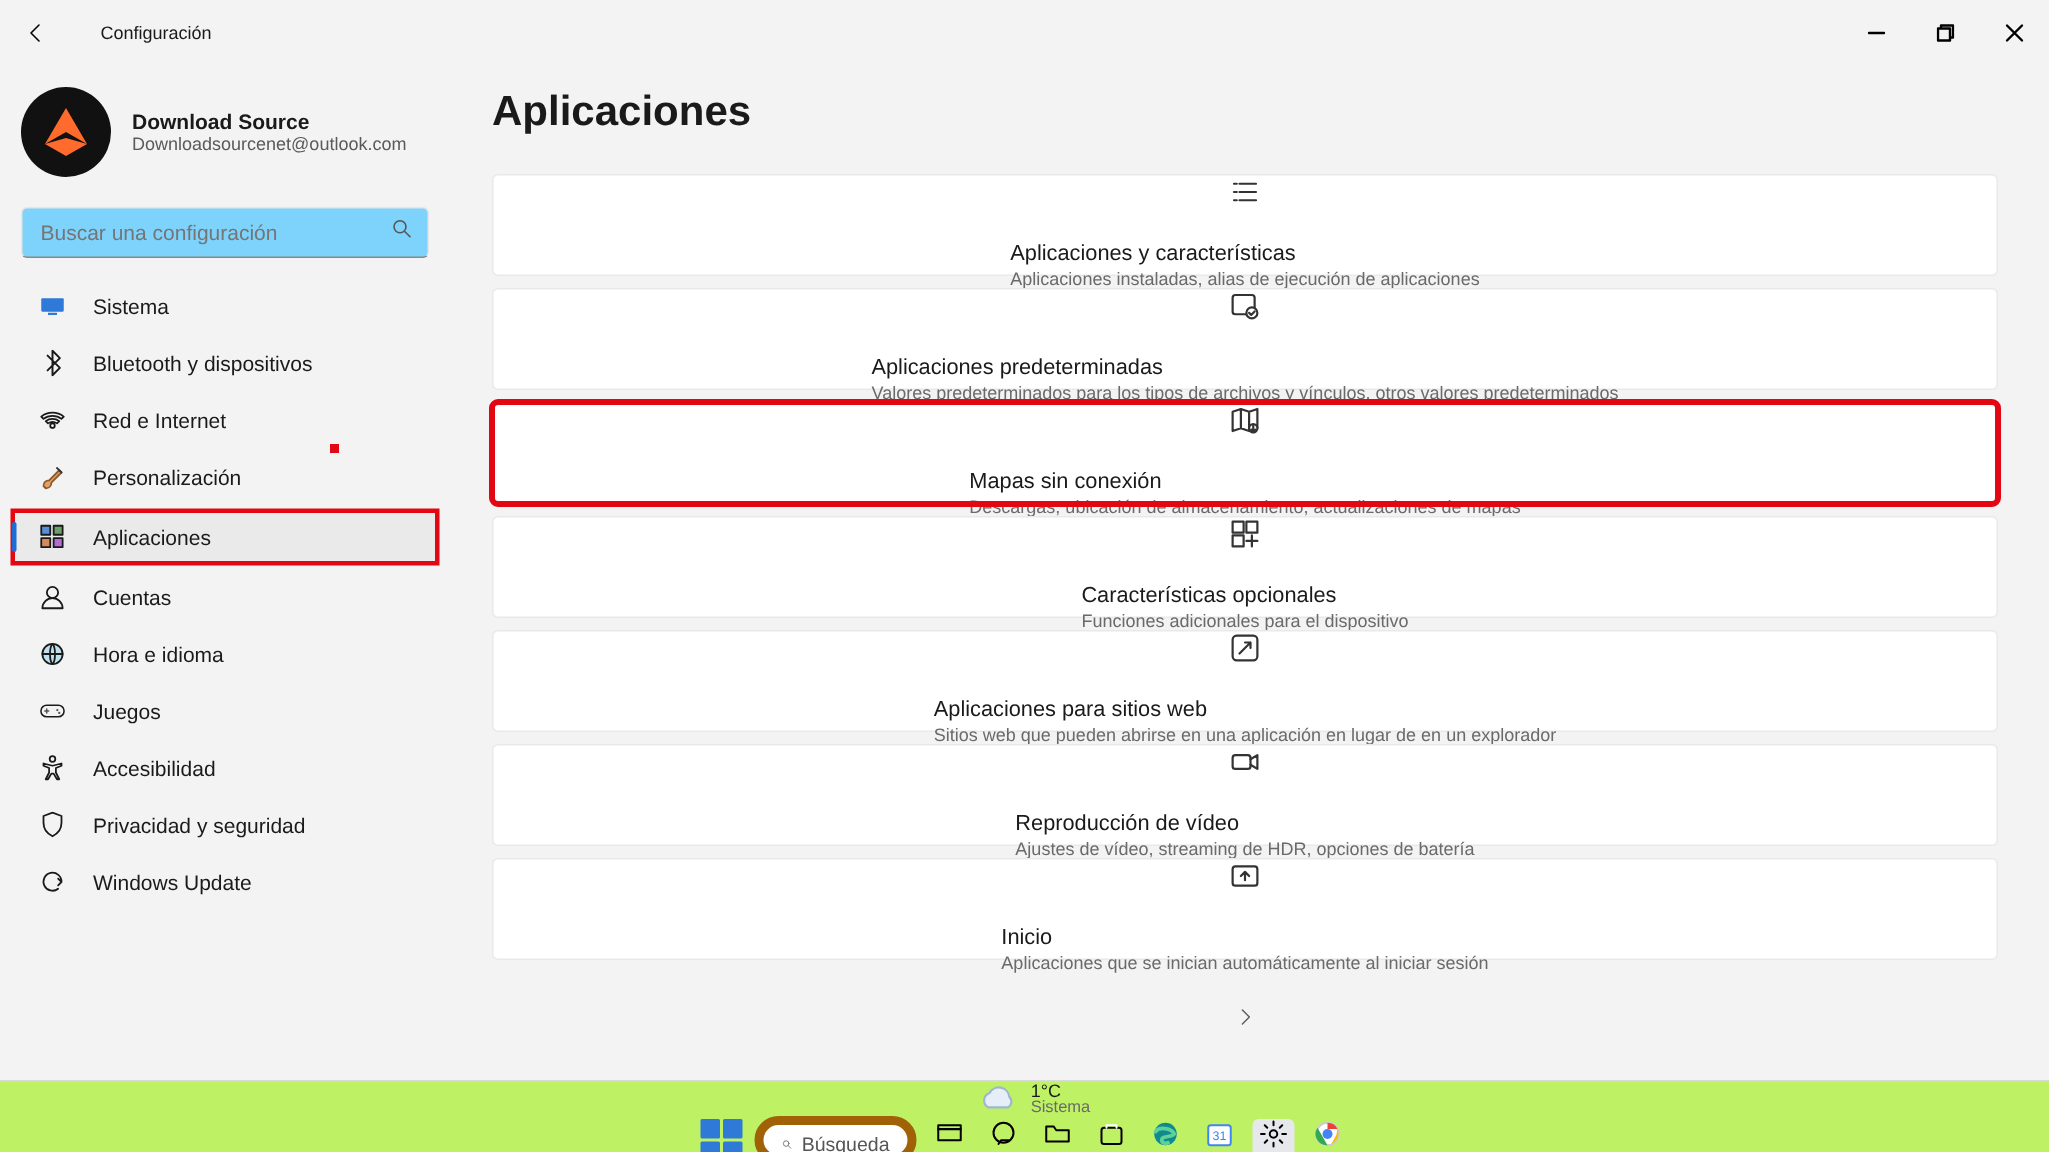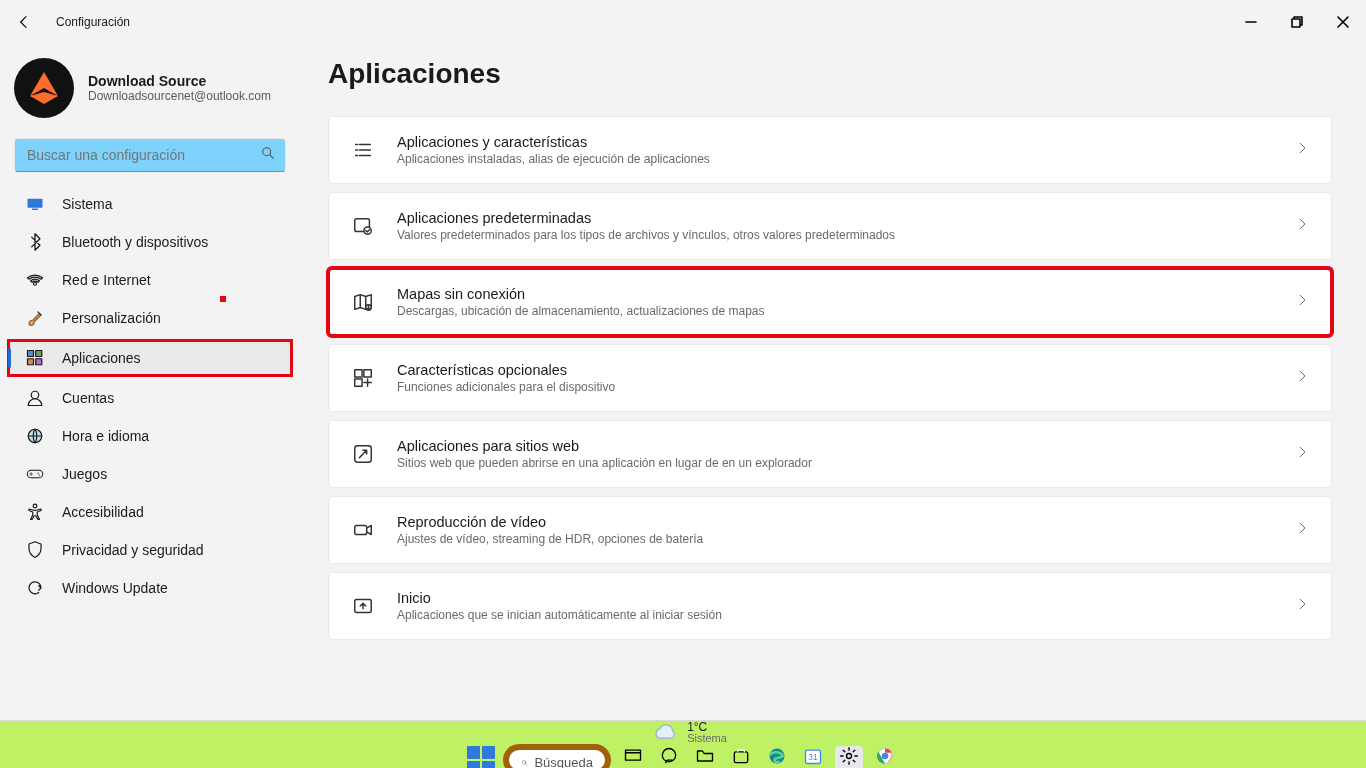--- a/index.html
+++ b/index.html
@@ -1,21 +1,21 @@
 <!DOCTYPE html>
 <html><head>
 <meta charset="utf-8">
 <style>
   * { box-sizing: border-box; margin: 0; padding: 0; font-family: 'Segoe UI', 'Segoe UI Variable', sans-serif; }
   html, body { width: 1366px; height: 768px; overflow: hidden; background: #f3f3f3; }
 
   
   .titlebar { height: 44px; display: flex; align-items: center; padding-left: 14px; }
   .titlebar .back { width: 20px; height: 20px; display:flex; align-items:center; justify-content:center; cursor:pointer; }
-  .titlebar .app-title { margin-left: 22px; font-size: 12px; color: #1a1a1a; }
+  .titlebar .app-title { margin-left: 33px; font-size: 12px; color: #1a1a1a; }
   .titlebar .spacer { flex: 1; }
   .titlebar .winbtn { width: 46px; height: 44px; display:flex; align-items:center; justify-content:center; cursor:pointer; }
   .titlebar svg { display:block; }
 
   .content { display:flex; height: calc(100% - 44px - 48px); }
 
   
   .sidebar { width: 300px; padding: 8px 8px 0 8px; display:flex; flex-direction: column; }
   .profile { display:flex; align-items:center; gap: 14px; padding: 6px 6px 14px 6px; }
   .avatar { width: 60px; height: 60px; border-radius: 50%; background:#111; display:flex; align-items:center; justify-content:center; }
@@ -32,21 +32,21 @@
   .nav-item.active { background:#eaeaea; }
   .nav-item.active::before { content:""; position:absolute; left:0; top:8px; bottom:8px; width:3px; border-radius:2px; background:#1f6cd6; }
   .nav-icon { width: 18px; height: 18px; display:flex; align-items:center; justify-content:center; }
   .nav .hl-red { outline: 3px solid #e30613; outline-offset: -2px; border-radius:0; margin: 2px -6px; padding: 0 18px; width: calc(100% + 12px); }
   .red-dot { position:absolute; right: 60px; top: -4px; width: 6px; height: 6px; background:#e30613; }
 
   
   .main { flex:1; padding: 14px 28px 0 28px; overflow:auto; }
   .page-title { font-size: 28px; font-weight: 600; color:#1a1a1a; margin-bottom: 26px; }
   .cards { display:flex; flex-direction:column; gap: 8px; max-width: 1004px; }
-  .card { background:#fff; border:1px solid #e9e9e9; border-radius:4px; height: 68px; display:flex; align-items:center; padding: 0 22px; cursor:pointer; gap: 22px; }
+  .card { background:#fff; border:1px solid #e9e9e9; border-radius:4px; height: 68px; display:flex; align-items:center; padding: 0 22px; cursor:pointer; gap: 22px; flex-direction: column; }
   .card.highlight { outline: 4px solid #e30613; outline-offset: -2px; }
   .card-icon { width: 24px; height: 24px; display:flex; align-items:center; justify-content:center; color:#333; }
   .card-texts { flex:1; display:flex; flex-direction:column; }
   .card-title { font-size: 14.5px; color:#1a1a1a; }
   .card-sub { font-size: 12px; color:#6a6a6a; margin-top: 2px; }
   .chevron { color:#5a5a5a; }
 
   
   .taskbar { position: fixed; bottom:0; left:0; right:0; height:48px; background:#bef264; border-top:1px solid #d9d9d9; display:flex; align-items:center;flex-direction:column; }
   .tb-left { display:flex; align-items:center; gap:8px; padding-left: 12px; }

